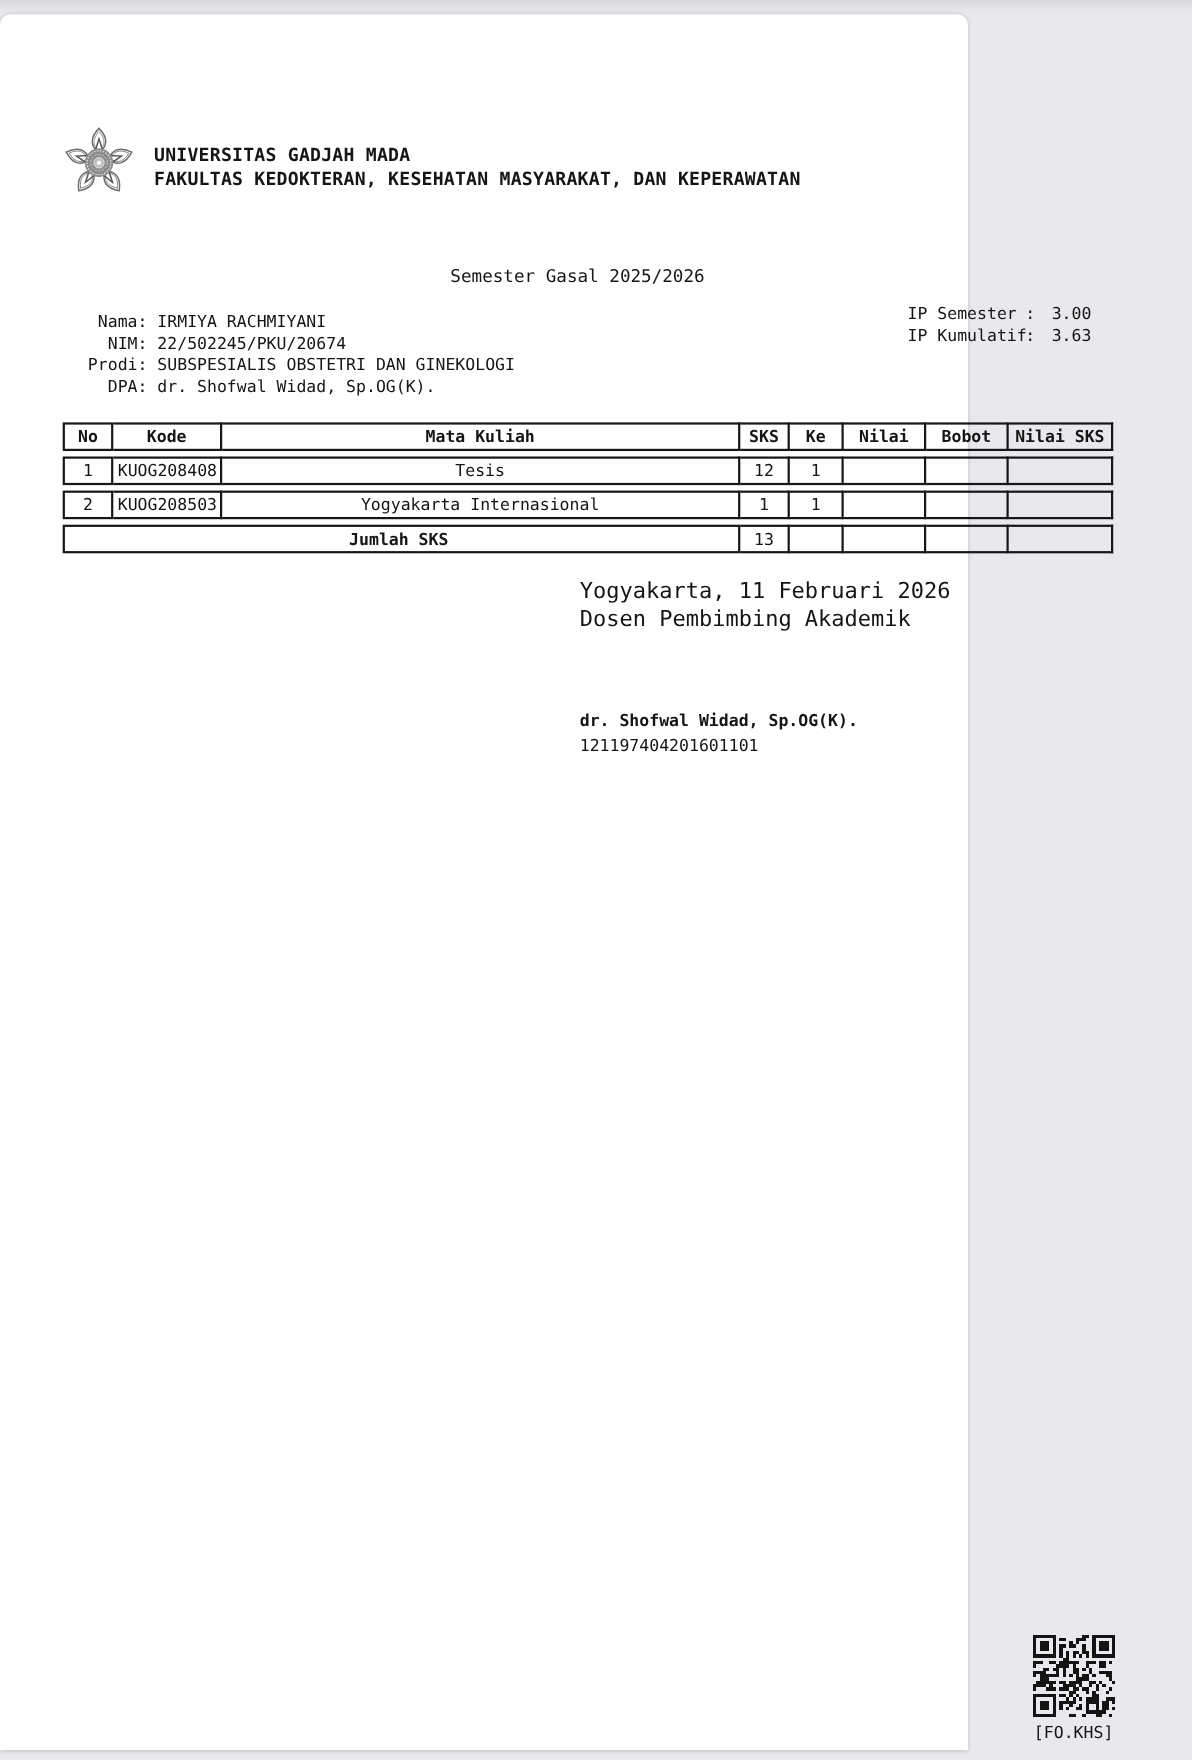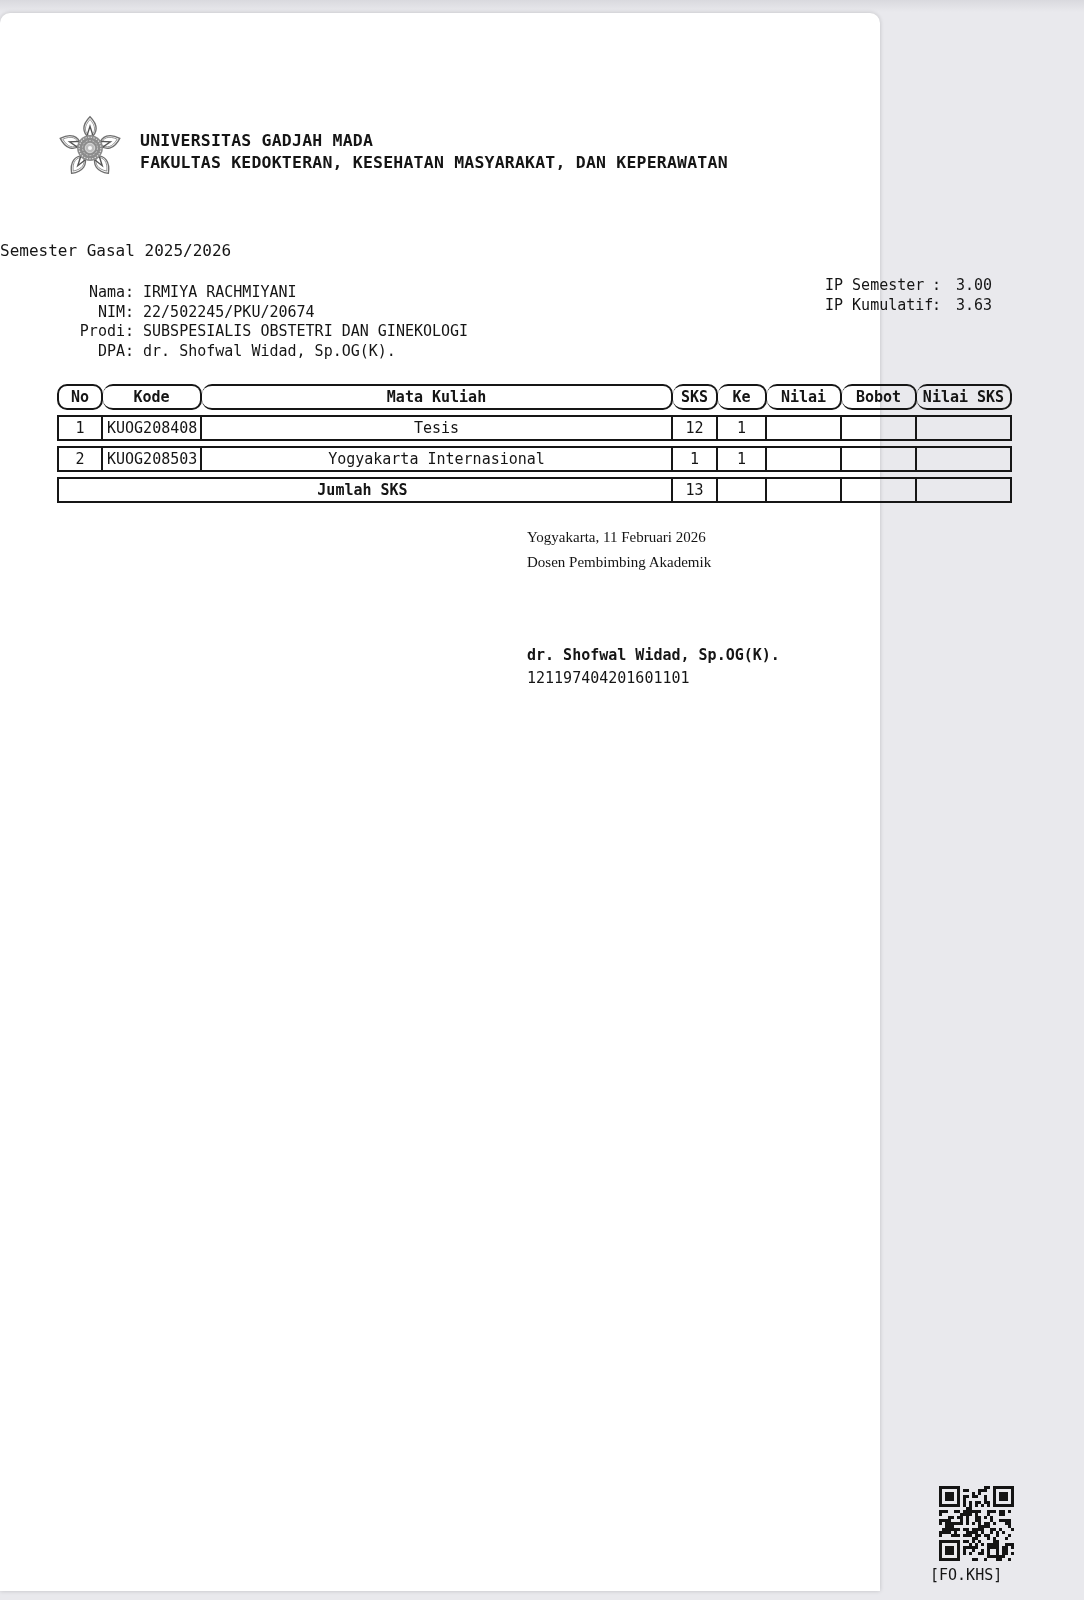--- a/index.html
+++ b/index.html
@@ -19,48 +19,48 @@
     position:absolute; left:0; top:13px;
     width:880px; height:1578px;
     background:#ffffff;
     border-radius:10px 10px 0 0;
     box-shadow:0 0 4px rgba(0,0,0,0.18);
   }
   
   .logo { position:absolute; left:56px; top:101px; width:68px; height:68px; }
   .org { position:absolute; left:140px; top:117px; font-weight:bold; font-size:16.5px; line-height:22px; letter-spacing:0.2px; white-space:nowrap; }
   .doc-title { position:absolute; left:0; top:196px; width:1050px; text-align:center; font-weight:bold; font-size:22px; letter-spacing:1px; }
-  .doc-subtitle { position:absolute; left:0; top:228px; width:1050px; font-size:16px; }
+  .doc-subtitle { position:absolute; left:0; top:228px; width:1050px; text-align:center; font-size:16px; }
   
   .info { position:absolute; left:57px; top:270px; font-size:15px; line-height:19.7px;text-align:right; }
   .info .row { display:flex; white-space:nowrap; }
   .info .lbl { display:inline-block; width:68px; }
   .info .val { margin-left:9px; }
   
   .gpa { position:absolute; left:825px; top:263px; font-size:15px; line-height:19.7px; }
   .gpa .row { display:flex; white-space:nowrap; }
   .gpa .lbl { display:inline-block; width:107px; }
   .gpa .val { margin-left:15px; }
   
   .grades { position:absolute; left:57px; top:366px; }
   table { border-collapse:separate; border-spacing:0 5px; table-layout:fixed; width:955px; font-size:15px; }
   th, td {
     border-top:2px solid #161616; border-bottom:2px solid #161616; border-right:2px solid #161616;
     height:26px; padding:1px 4px; overflow:hidden; white-space:nowrap;text-align:center;
   }
   th:first-child, td:first-child { border-left:2px solid #161616; }
-  th { font-weight:bold; text-align:center;border-radius:10px; }
+  th { font-weight:bold; text-align:center; }
   .c { text-align:center; }
   .r { text-align:center; font-weight:bold; padding-right:9px; }
   
-  .sig-top { position:absolute; left:527px; top:512px; font-size:15px; line-height:24.5px; white-space:nowrap;font-family:Liberation Serif, serif; }
+  .sig-top { position:absolute; left:527px; top:512px; font-size:20px; line-height:24.5px; white-space:nowrap; }
   .sig-bottom { position:absolute; left:527px; top:631px; font-size:15px; line-height:23px; white-space:nowrap; }
   .sig-name { font-weight:bold; }
   
-  .qr-wrap { position:absolute; left:930px; top:1473px; width:92px; }
+  .qr-wrap { position:absolute; left:930px; top:1473px; width:92px; text-align:center; }
   .qr { display:block; margin:0 auto; width:75px; height:75px; }
   .qr-label { margin-top:5px; font-size:15px; }
 </style>
 </head>
 <body>
 
 <div class="frame">
   <div class="page">
 
     <svg class="logo" viewBox="0 0 100 100">

